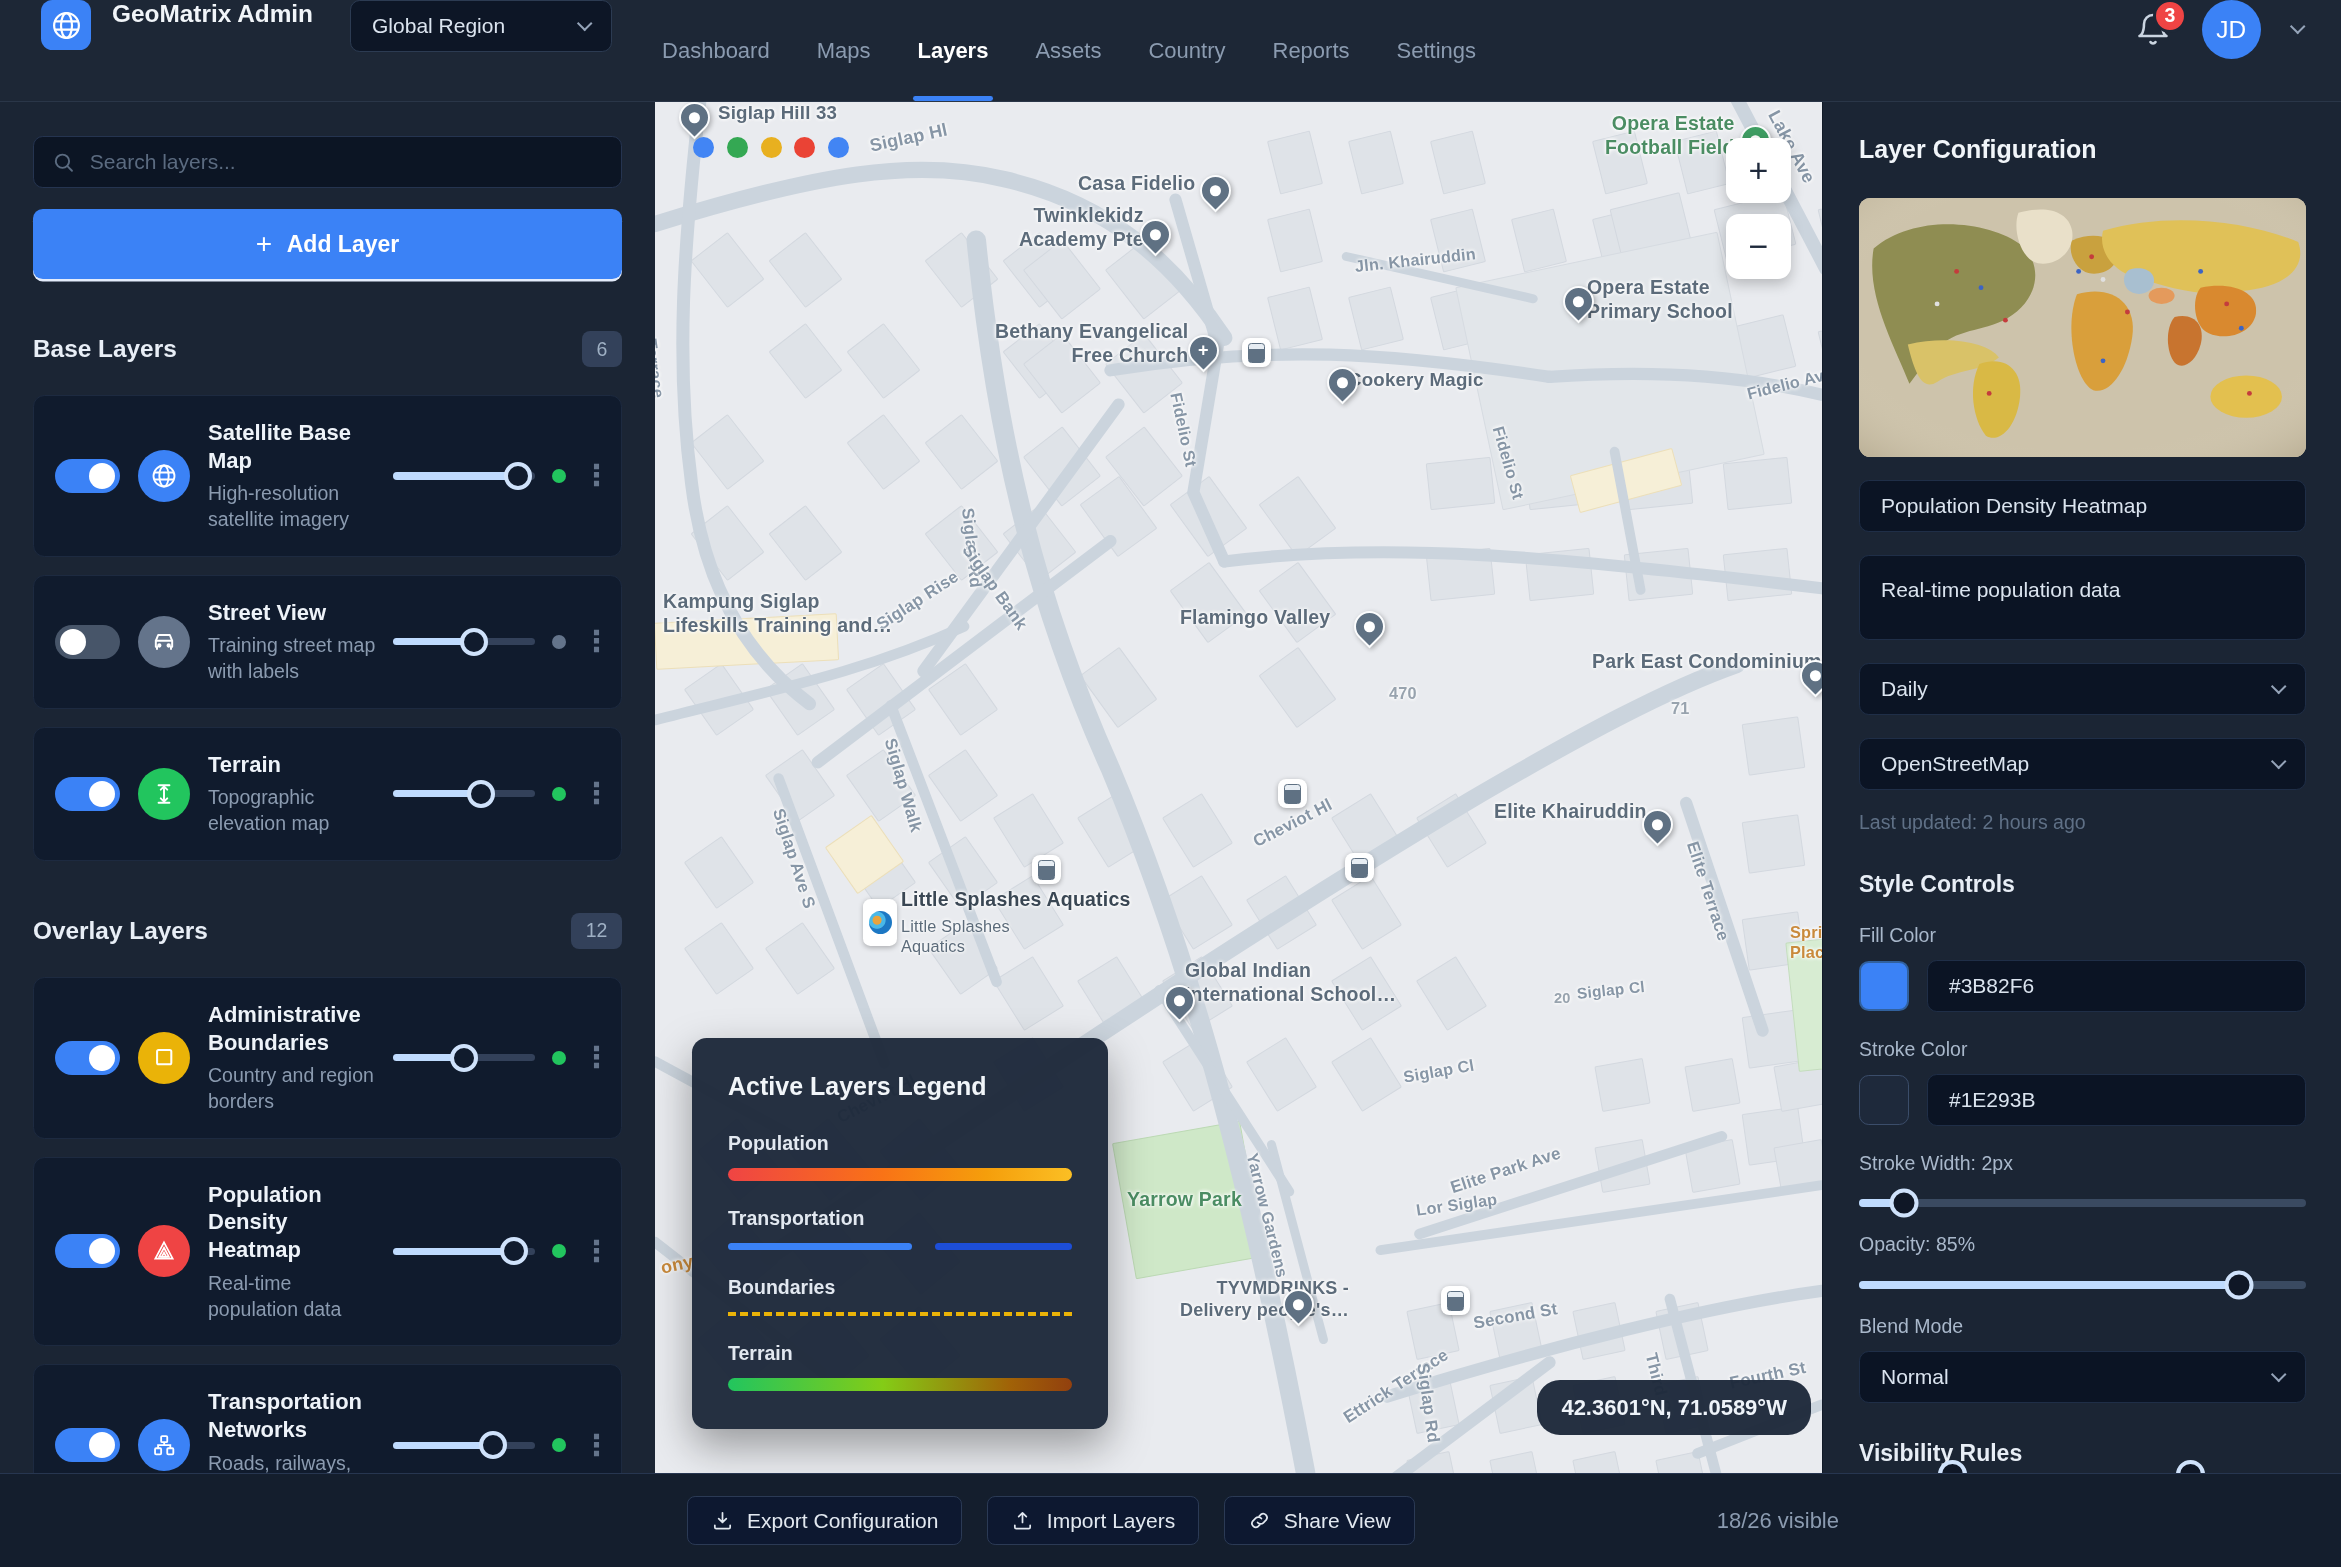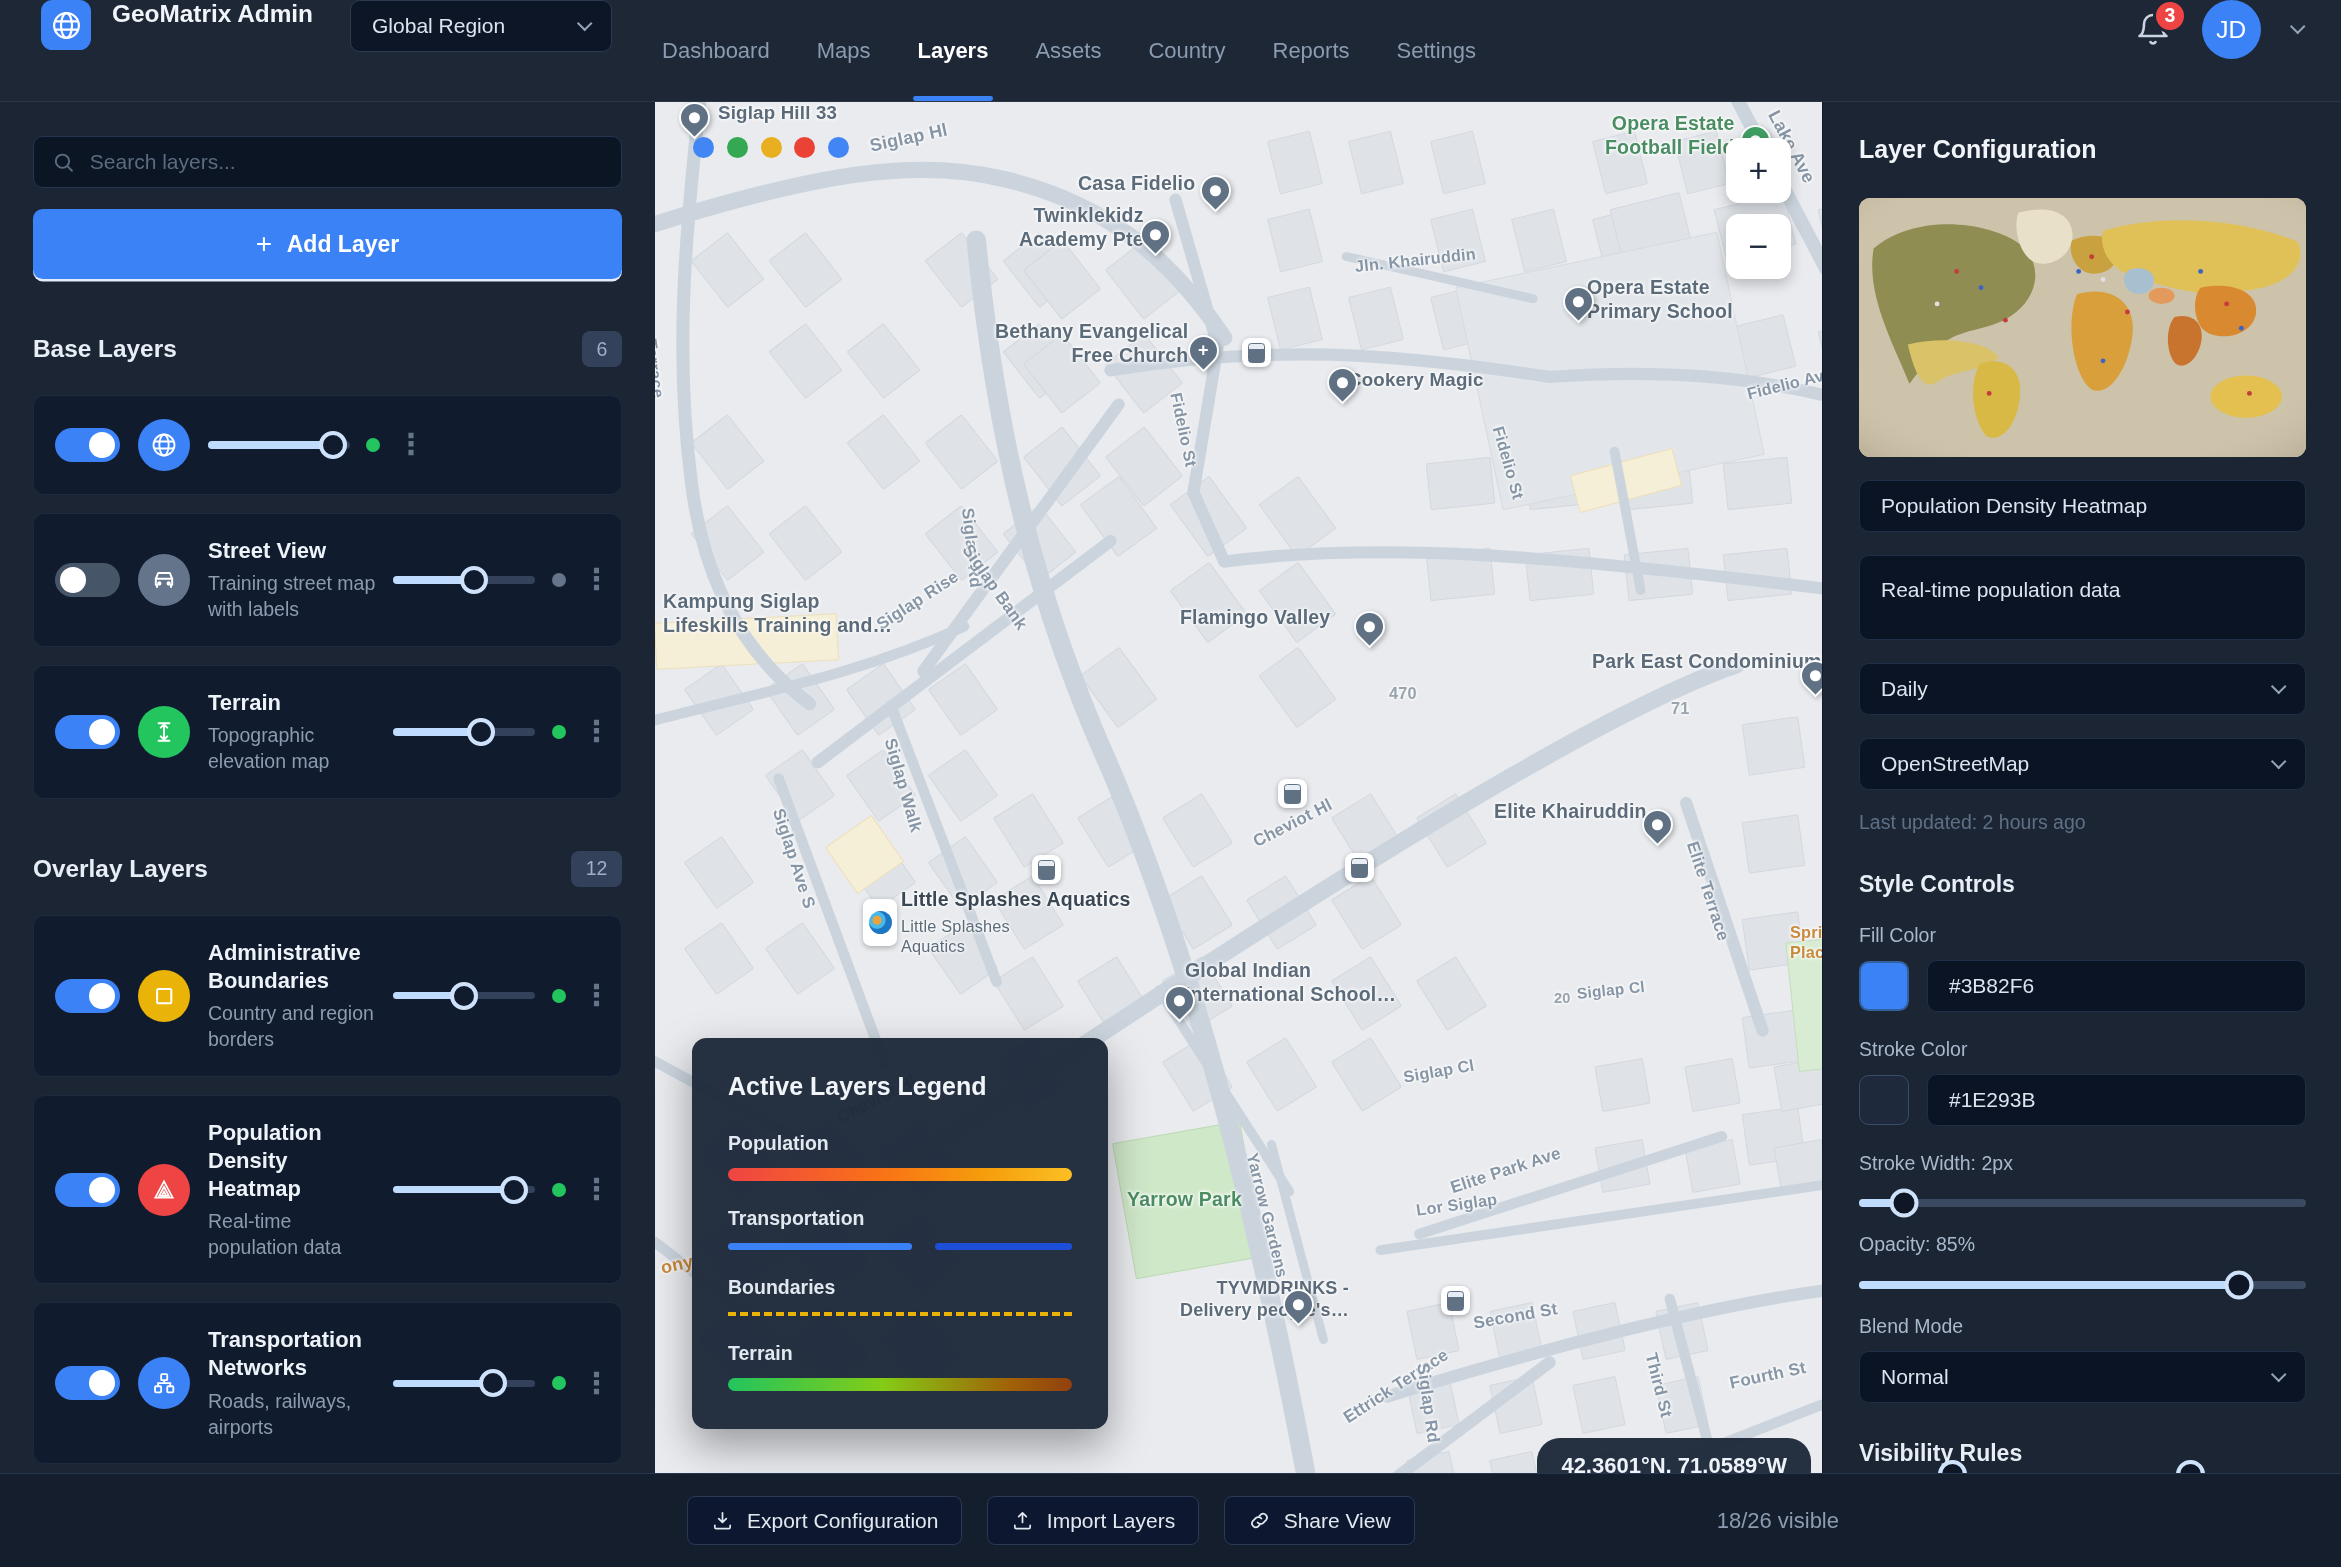--- a/index.html
+++ b/index.html
@@ -64,21 +64,21 @@
   .legend h3{margin:0 0 31px;color:#f1f5f9;font-size:25px;font-weight:700}
   .litem{margin-bottom:26px}
   .litem:last-child{margin-bottom:3.3px}
   .ll{color:#e2e8f0;font-size:19.5px;font-weight:600;margin-bottom:13px}
   .bar-pop{height:13px;border-radius:6.5px;background:linear-gradient(90deg,#ef4444,#f97316 45%,#f59e0b 75%,#fbbf24)}
   .bar-trans{display:flex;gap:23px;align-items:center}
   .bar-trans i{height:7.3px;border-radius:4.1px;display:block}
   .bar-bound{border-top:4.9px dashed #eab308;height:0;margin-top:9.8px;margin-bottom:4.9px}
   .bar-terr{height:13px;border-radius:6.5px;background:linear-gradient(90deg,#22c55e,#84cc16 45%,#a16207 82%,#92400e)}
   .zbtn{position:absolute;left:1071px;width:65px;height:65px;background:#fff;border-radius:13px;box-shadow:0 4.9px 13px rgba(0,0,0,.22);display:flex;align-items:center;justify-content:center;font-size:34px;color:#1e293b;cursor:pointer;z-index:12;font-weight:400}
-  .coords{position:absolute;left:882px;top:1336px;background:rgba(30,41,59,.97);color:#eef3f9;font-size:22px;font-weight:600;padding:14.6px 24.4px;border-radius:23px;z-index:12;white-space:nowrap}
+  .coords{position:absolute;left:882px;top:1278px;background:rgba(30,41,59,.97);color:#eef3f9;font-size:22px;font-weight:600;padding:14.6px 24.4px;border-radius:23px;z-index:12;white-space:nowrap}
   
   .rpanel{position:absolute;top:102px;left:1822px;width:520px;bottom:0;background:#1b2534;border-left:0.8px solid #111a28;padding:33px 36px;z-index:10}
   .rpanel h2{color:#f1f5f9;font-size:25px;font-weight:700;margin:0 0 34px}
   .thumb{height:259px;border-radius:11.4px;overflow:hidden;position:relative;background:#cdc3aa}
   .fld{margin-top:23px;background:#0b1424;border:0.8px solid #1f2e47;border-radius:9.8px;color:#dbe4ef;font-size:21px;display:flex;align-items:center;padding:0 21px;width:100%}
   input.fld{height:52px;outline:none}
   textarea.fld{height:85px;padding-top:19.5px;resize:none;display:block;font-family:inherit;line-height:1.3;outline:none}
   .sel{justify-content:space-between;height:52px;cursor:pointer}
   .upd{color:#5f7086;font-size:19.5px;margin-top:21px}
   .subh{color:#e8eef6;font-size:23px;font-weight:700;margin-top:37px}
@@ -156,20 +156,24 @@
   <div class="card">
     <div class="tgl on">
         <div class="knob"></div>
       </div>
     <div class="licon" style="background: rgb(59, 130, 246);">
       <svg width="28" height="28" viewBox="0 0 24 24" fill="none" stroke="#fff" stroke-width="1.6">
           <circle cx="12" cy="12" r="9"></circle>
           <ellipse cx="12" cy="12" rx="4" ry="9"></ellipse>
           <path d="M3.5 9h17M3.5 15h17"></path>
         </svg>
+    </div>
+    <div class="ltxt">
+      <div class="ltitle">Satellite Base Map</div>
+      <div class="ldesc">High-resolution satellite imagery</div>
     </div>
     <div class="lctl">
       <div class="sl">
         <div class="fill" style="width: 88%;"></div>
         <div class="knob" style="left: 88%;"></div>
       </div>
       <div class="sdot" style="background: rgb(34, 197, 94);"></div>
       <div class="kebab">⋮</div>
     </div>
   </div>

